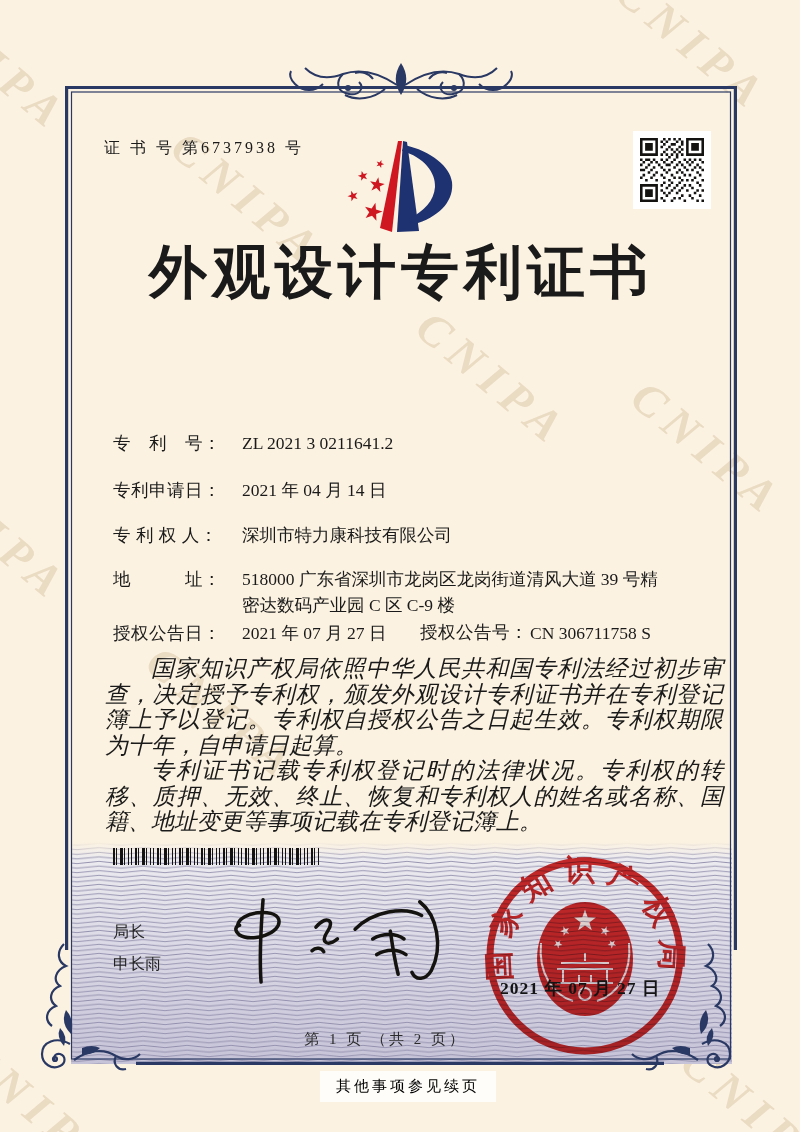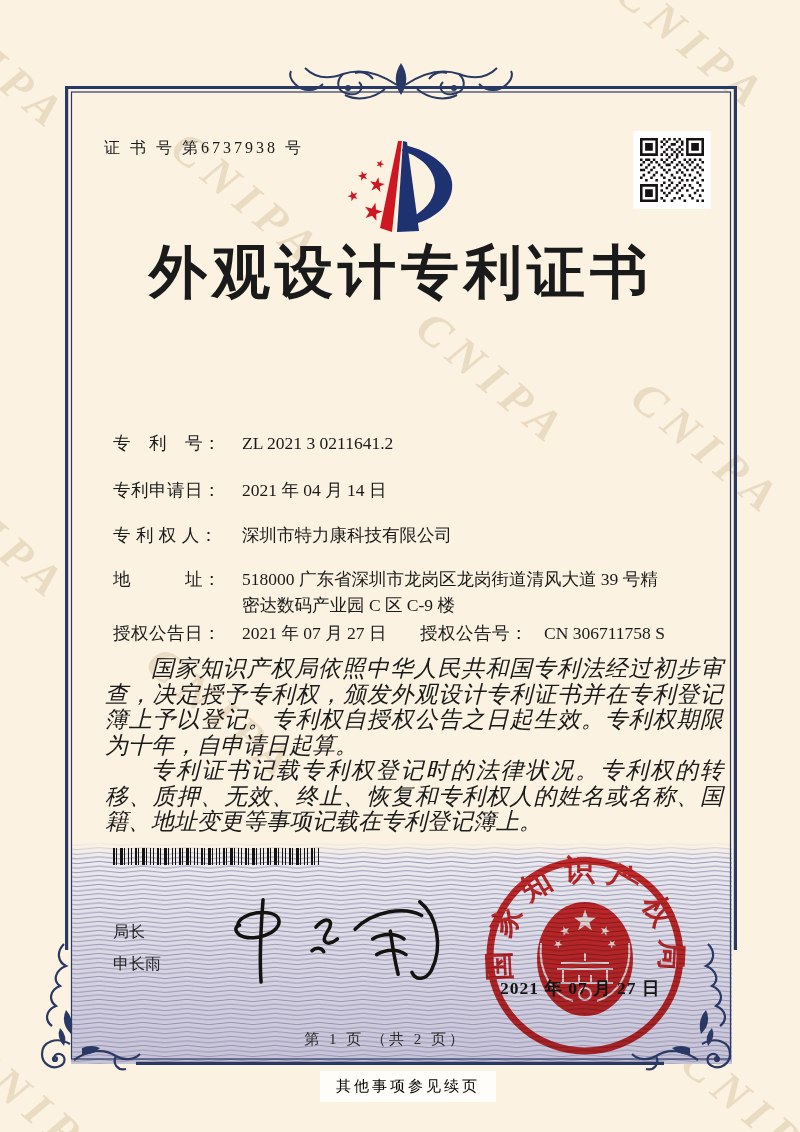--- a/index.html
+++ b/index.html
@@ -13,21 +13,21 @@
   .cert-no{position:absolute;left:104px;top:138px;font-size:16px;letter-spacing:3px;}
   .logo{position:absolute;left:340px;top:135px;}
   .qr{position:absolute;left:633px;top:131px;background:#fff;padding:7px;}
   .title{position:absolute;left:65px;top:234px;width:672px;text-align:center;
          font-size:58px;font-weight:bold;letter-spacing:5px;}
   .frow{position:absolute;left:113px;display:flex;font-size:17.5px;line-height:26px;}
   .flabel{display:inline-block;width:129px;flex:0 0 129px;letter-spacing:0.5px;}
   .fvalue{display:inline-block;}
   .fvalue.wrap{width:424px;}
   .grant2{position:absolute;left:420px;display:flex;font-size:17.5px;line-height:26px;}
-  .grant2 .flabel{width:auto;flex:0 0 auto;margin-right:16px;}
+  .grant2 .flabel{width:auto;flex:0 0 auto;margin-right:2px;font-family:Liberation Mono, monospace;}
   .paras{position:absolute;left:105px;top:656px;width:618px;font-size:23px;
          line-height:25.5px;text-align:justify;font-style:italic;}
   .paras p{margin:0;text-indent:2em;}
   .barcode{position:absolute;left:113px;top:848px;width:206px;height:17px;
     background-image:repeating-linear-gradient(90deg,
       #151312 0 2px,transparent 2px 3px,#151312 3px 4px,transparent 4px 7px,
       #151312 7px 10px,transparent 10px 11px,#151312 11px 12px,transparent 12px 15px,
       #151312 15px 16px,transparent 16px 18px,#151312 18px 19px,transparent 19px 22px);}
   .director{position:absolute;left:113px;top:916px;font-size:16px;line-height:32px;
             font-family:"Liberation Sans","DejaVu Sans",sans-serif;color:#222;}

